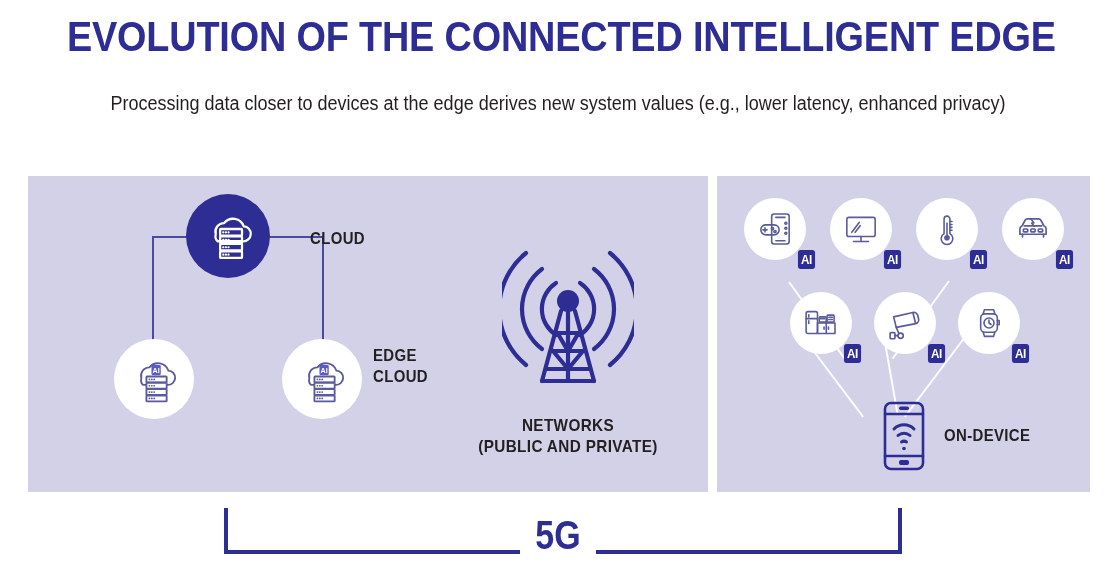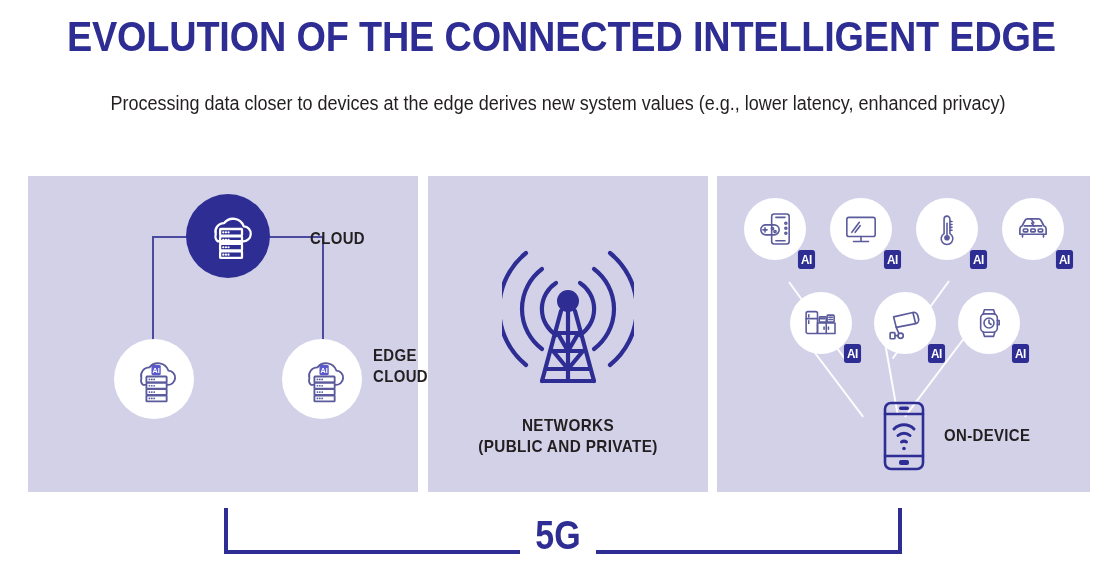--- a/index.html
+++ b/index.html
@@ -48,21 +48,21 @@
     white-space: nowrap;
   }
 
   
   .panel {
     position: absolute;
     background: #d2d1e8;
     top: 176px;
     height: 316px;
   }
-  #panel-cloud   { left: 28px;  width: 390px; }
+  #panel-cloud   { left: 28px;  width: 390px; padding-left: 38px; }
   #panel-network { left: 428px; width: 280px; }
   #panel-device  { left: 717px; width: 373px; }
 
   
   .circle {
     position: absolute;
     border-radius: 50%;
     display: flex;
     align-items: center;
     justify-content: center;

